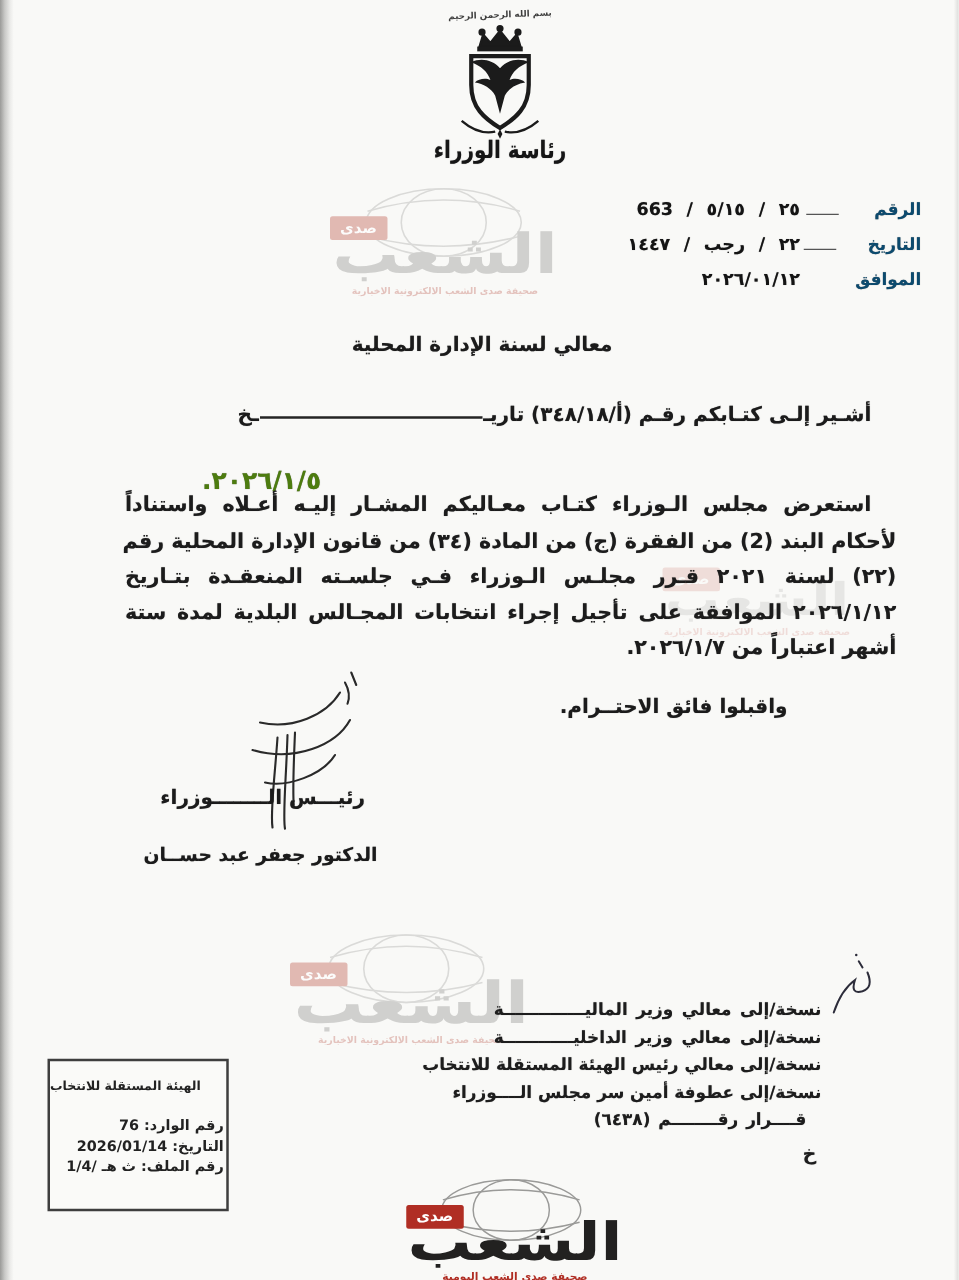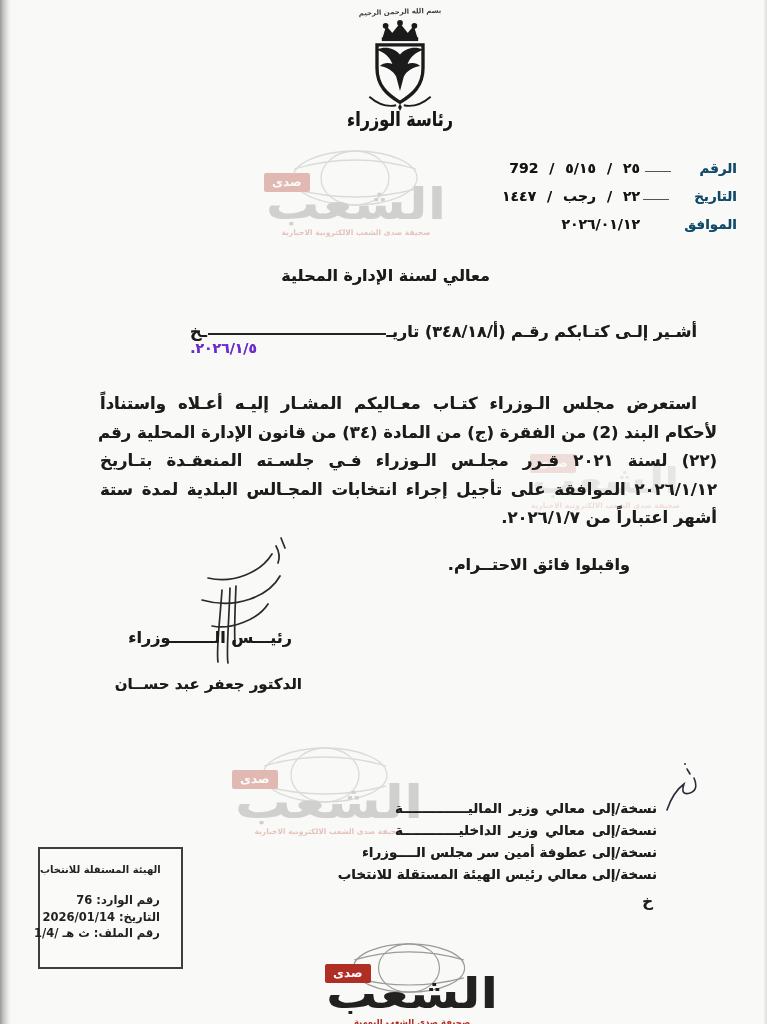--- a/index.html
+++ b/index.html
@@ -71,22 +71,22 @@
     position:absolute;top:266px;right:277px;font-size:16px;font-weight:bold;
     white-space:nowrap;color:#1b1b1b;
   }
   .ref-intro{
     position:absolute;top:322px;right:70px;left:190px;
     display:flex;align-items:flex-end;font-size:16px;font-weight:bold;
     white-space:nowrap;color:#1b1b1b;
   }
   .ref-intro .kashida-rule{flex:1;border-bottom:2px solid #242424;margin:0 1px 6px;}
   .ref-date{
-    position:absolute;top:340px;right:510px;font-size:14px;font-weight:bold;
-    white-space:nowrap;color:#6d28d9;
+    position:absolute;top:372px;right:510px;font-size:20px;font-weight:bold;
+    white-space:nowrap;color:#4d7c0f;
   }
   .paragraph{position:absolute;top:390px;right:50px;left:100px;}
   .body-line{
     font-size:16.5px;font-weight:bold;line-height:28.6px;height:28.6px;
     color:#1c1c1c;text-align:justify;text-align-last:justify;white-space:nowrap;
     overflow:visible;
   }
   .body-line.first{text-indent:20px;}
   .body-line.last{text-align:right;text-align-last:right;}
   .closing{
@@ -117,21 +117,21 @@
   }
   .hand-note{position:absolute;top:756px;left:660px;}
   
   .stamp-box{
     position:absolute;top:847px;left:38px;width:141px;height:118px;
     border:2px solid #3e3e3e;background:rgba(255,255,255,.15);
   }
   .stamp-org{
     margin-top:15px;text-align:left;font-size:10px;font-weight:bold;color:#222;
   }
-  .stamp-info{margin-top:17px;padding-right:21px;padding-left:4px;}
+  .stamp-info{margin-top:17px;padding-right:2px;padding-left:4px;}
   .stamp-line{
     font-size:11.5px;font-weight:bold;color:#222;line-height:16.5px;
     text-align:right;white-space:nowrap;
   }
 </style>
 </head>
 <body>
 
 <div class="page">
 
@@ -155,21 +155,21 @@
         <path d="M50,87 l2,4 l-2,4 l-2,-4 Z" fill="#1b1b1b" stroke="none"></path>
       </g>
     </svg>
   </div>
 
   <div class="authority ink">رئاسة الوزراء</div>
 
   <div class="ref-row" style="top:160px;">
     <span class="ref-label ink">الرقم</span>
     <span class="ref-dash" style="right:96px;top:11px;"></span>
-    <span class="ref-value ink">٢٥ / ٥/١٥ / 792</span>
+    <span class="ref-value ink">٢٥ / ٥/١٥ / 663</span>
   </div>
   <div class="ref-row" style="top:188px;">
     <span class="ref-label ink">التاريخ</span>
     <span class="ref-dash" style="right:98px;top:11px;"></span>
     <span class="ref-value ink">٢٢ / رجب / ١٤٤٧</span>
   </div>
   <div class="ref-row" style="top:216px;">
     <span class="ref-label ink">الموافق</span>
     <span class="ref-value ink">٢٠٢٦/٠١/١٢</span>
   </div>
@@ -253,22 +253,23 @@
         <path d="M7,54 Q13,36 24,28 Q20,40 30,37 Q39,34 34,22"></path>
         <path d="M27,13 l3,5"></path>
         <circle cx="25" cy="8" r="1" fill="#2c2c3a" stroke="none"></circle>
       </g>
     </svg>
   </div>
 
   <div class="cc">
     <div class="cc-item ink">نسخة/إلى معالي وزير الماليــــــــــــــة</div>
     <div class="cc-item ink">نسخة/إلى معالي وزير الداخليــــــــــــة</div>
+    <div class="cc-item ink">نسخة/إلى معالي رئيس الهيئة المستقلة للانتخاب</div>
     <div class="cc-item ink">نسخة/إلى عطوفة أمين سر مجلس الــــوزراء</div>
-    <div class="cc-item ink">نسخة/إلى معالي رئيس الهيئة المستقلة للانتخاب</div>
+    <div class="cc-item cc-indent ink">قــــرار رقــــــــم (٦٤٣٨)</div>
     <div class="cc-initial ink">خ</div>
   </div>
 
   <div class="stamp-box">
     <div class="stamp-org">الهيئة المستقلة للانتخاب</div>
     <div class="stamp-info">
       <div class="stamp-line">رقم الوارد: 76</div>
       <div class="stamp-line">التاريخ: 2026/01/14</div>
       <div class="stamp-line">رقم الملف: ث هـ /1/4</div>
     </div>

